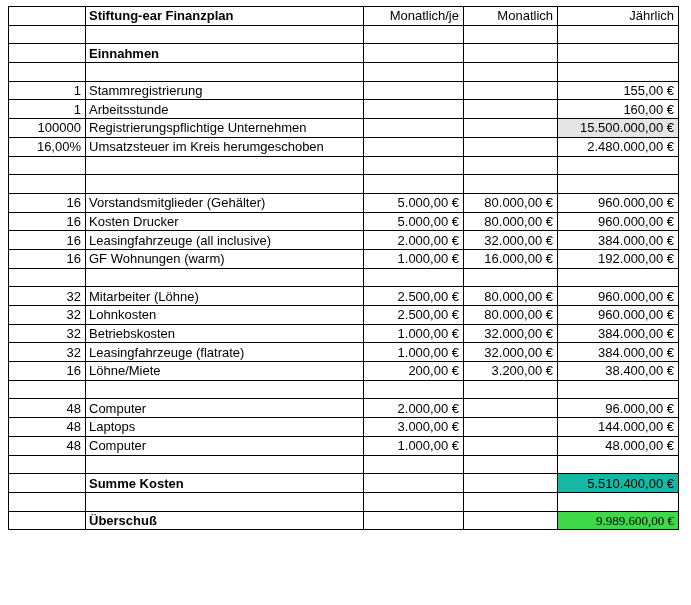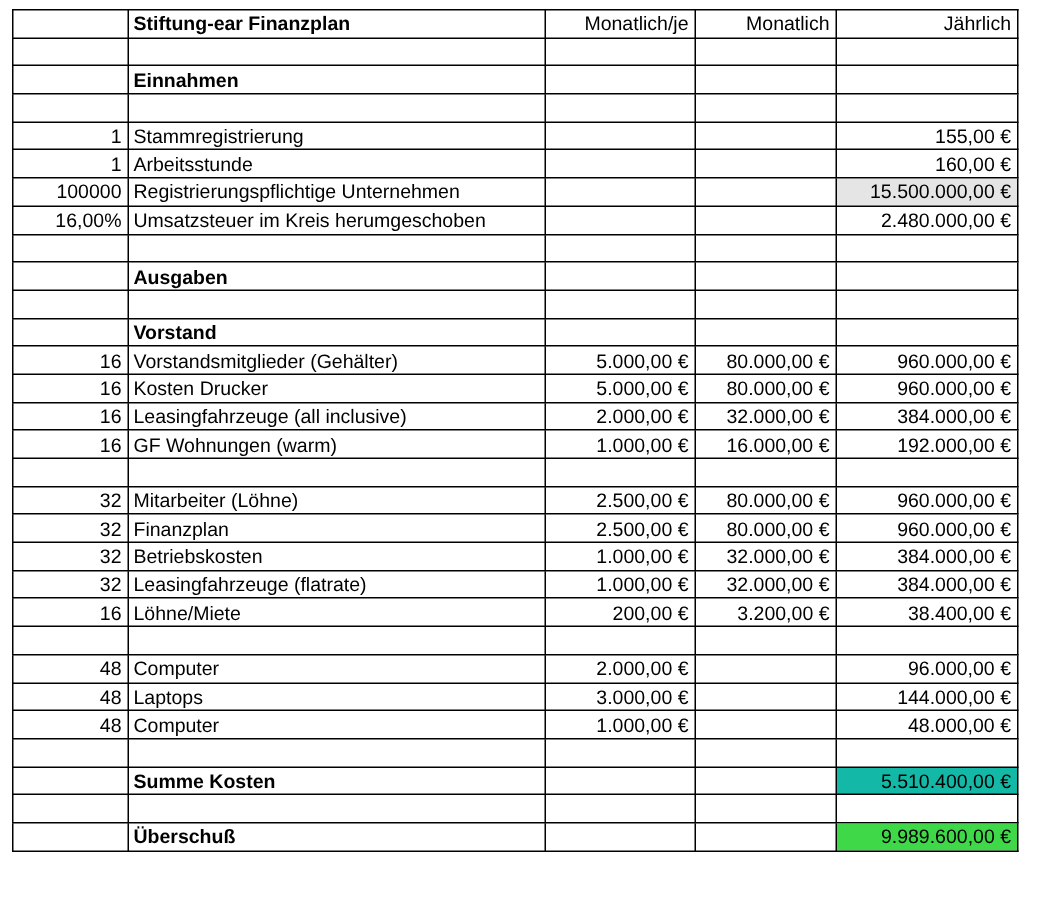--- a/index.html
+++ b/index.html
@@ -111,35 +111,21 @@
         </tr>
         <tr>
           <td class="num"></td>
           <td class="label"></td>
           <td class="num"></td>
           <td class="num"></td>
           <td class="num"></td>
         </tr>
         <tr>
           <td class="num"></td>
-          <td class="label bold">Ausgaben</td>
-          <td class="num"></td>
-          <td class="num"></td>
-          <td class="num"></td>
-        </tr>
-        <tr>
-          <td class="num"></td>
-          <td class="label"></td>
-          <td class="num"></td>
-          <td class="num"></td>
-          <td class="num"></td>
-        </tr>
-        <tr>
-          <td class="num"></td>
-          <td class="label bold">Vorstand</td>
+          <td class="label"></td>
           <td class="num"></td>
           <td class="num"></td>
           <td class="num"></td>
         </tr>
         <tr>
           <td class="num">16</td>
           <td class="label">Vorstandsmitglieder (Gehälter)</td>
           <td class="num">5.000,00 €</td>
           <td class="num">80.000,00 €</td>
           <td class="num">960.000,00 €</td>
@@ -174,21 +160,21 @@
         </tr>
         <tr>
           <td class="num">32</td>
           <td class="label">Mitarbeiter (Löhne)</td>
           <td class="num">2.500,00 €</td>
           <td class="num">80.000,00 €</td>
           <td class="num">960.000,00 €</td>
         </tr>
         <tr>
           <td class="num">32</td>
-          <td class="label">Finanzplan</td>
+          <td class="label">Lohnkosten</td>
           <td class="num">2.500,00 €</td>
           <td class="num">80.000,00 €</td>
           <td class="num">960.000,00 €</td>
         </tr>
         <tr>
           <td class="num">32</td>
           <td class="label">Betriebskosten</td>
           <td class="num">1.000,00 €</td>
           <td class="num">32.000,00 €</td>
           <td class="num">384.000,00 €</td>
@@ -254,17 +240,17 @@
           <td class="label"></td>
           <td class="num"></td>
           <td class="num"></td>
           <td class="num"></td>
         </tr>
         <tr>
           <td class="num"></td>
           <td class="label bold">Überschuß</td>
           <td class="num"></td>
           <td class="num"></td>
-          <td class="num" style="background: rgb(63, 216, 72);">9.989.600,00 €</td>
+          <td class="num" style="background: rgb(63, 216, 72); font-family: Liberation Serif, serif;">9.989.600,00 €</td>
         </tr>
       </tbody>
   </table>
 </div>
 
 </body></html>

